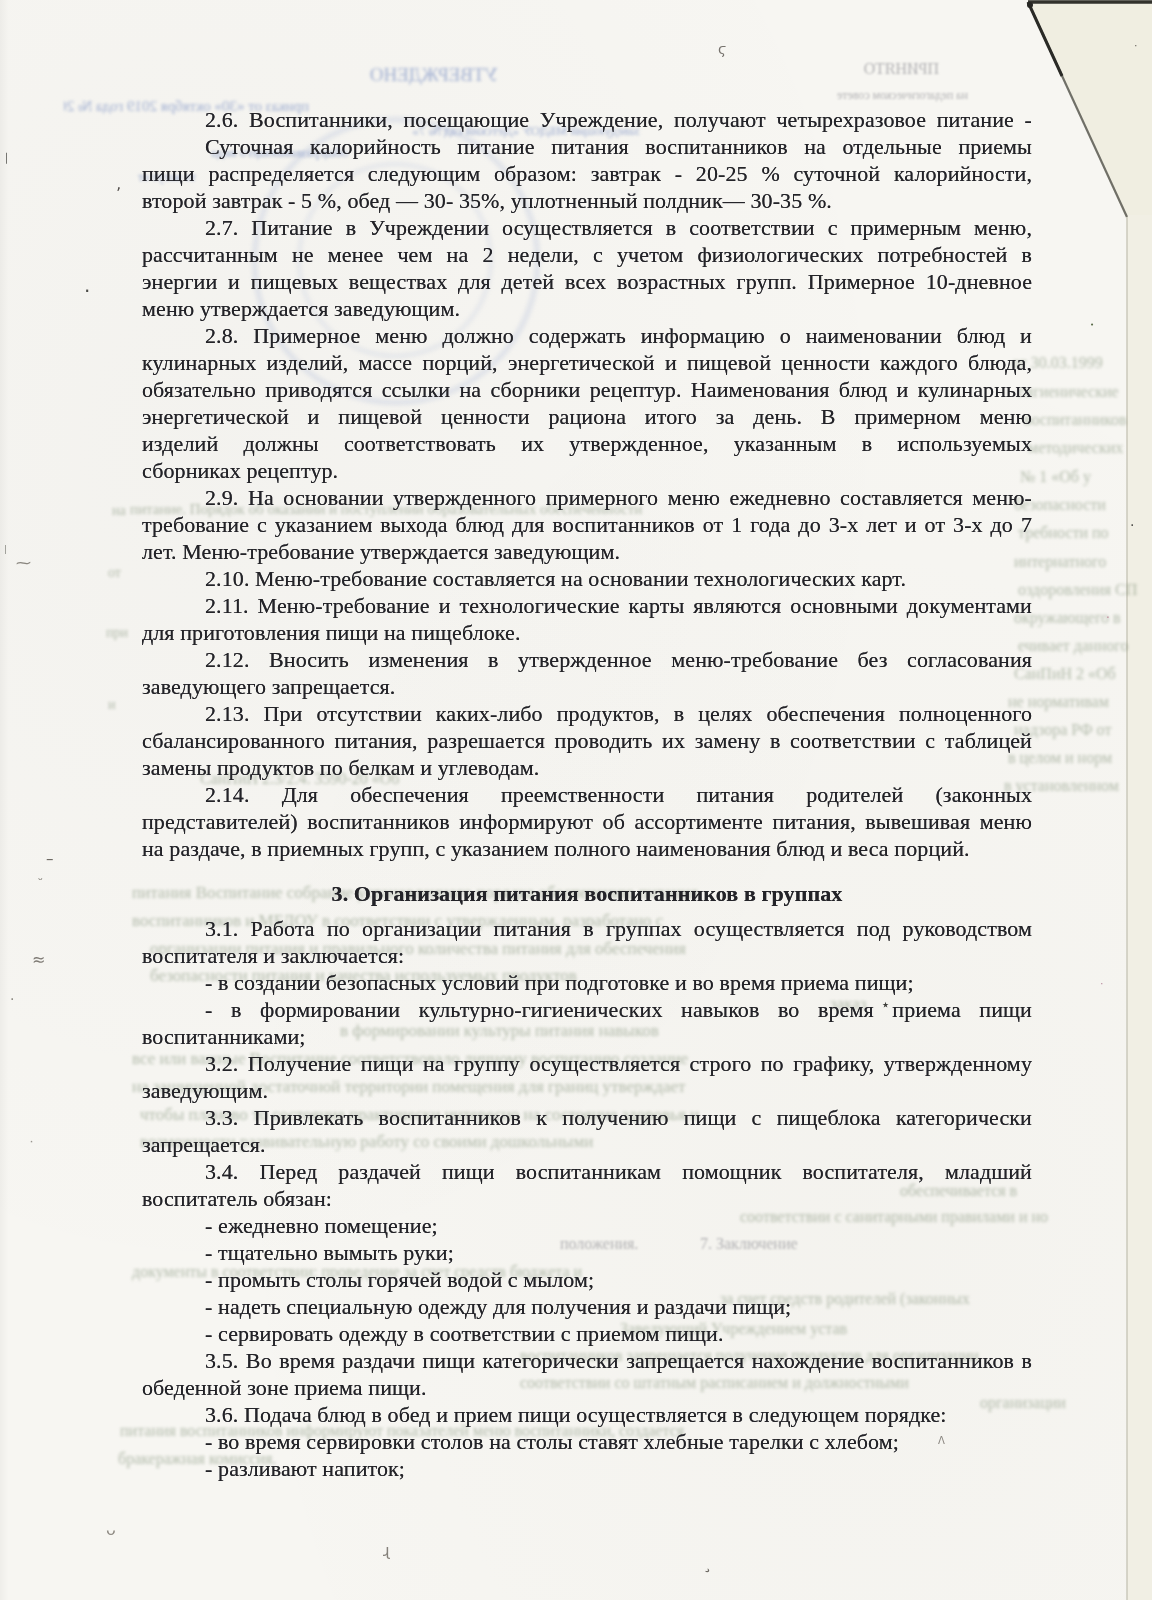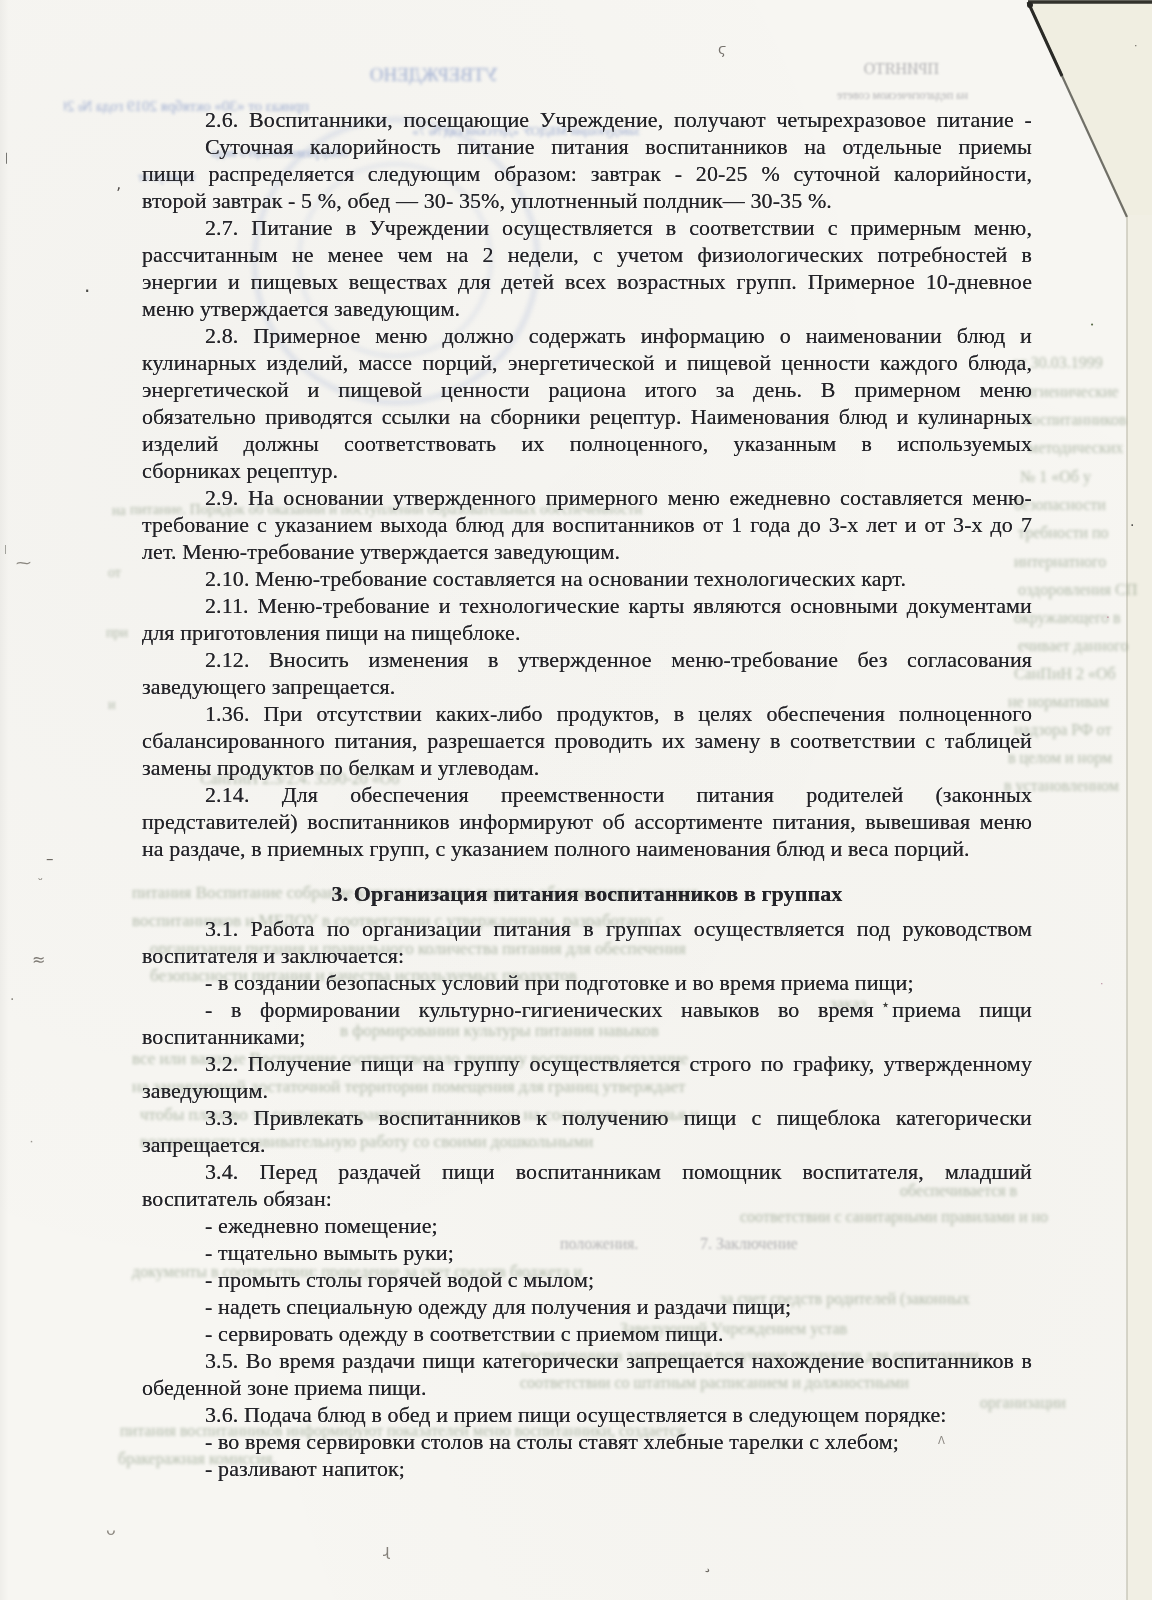--- a/index.html
+++ b/index.html
@@ -129,33 +129,33 @@
     <div class="line ind">2.6. Воспитанники, посещающие Учреждение, получают четырехразовое питание -</div>
     <div class="line ind">Суточная калорийность питание питания воспитанников на отдельные приемы</div>
     <div class="line">пищи распределяется следующим образом: завтрак - 20-25 % суточной калорийности,</div>
     <div class="line last">второй завтрак - 5 %, обед — 30- 35%, уплотненный полдник— 30-35 %.</div>
     <div class="line ind">2.7. Питание в Учреждении осуществляется в соответствии с примерным меню,</div>
     <div class="line">рассчитанным не менее чем на 2 недели, с учетом физиологических потребностей в</div>
     <div class="line">энергии и пищевых веществах для детей всех возрастных групп. Примерное 10-дневное</div>
     <div class="line last">меню утверждается заведующим.</div>
     <div class="line ind">2.8. Примерное меню должно содержать информацию о наименовании блюд и</div>
     <div class="line">кулинарных изделий, массе порций, энергетической и пищевой ценности каждого блюда,</div>
+    <div class="line">обязательно приводятся ссылки на сборники рецептур. Наименования блюд и кулинарных</div>
     <div class="line">энергетической и пищевой ценности рациона итого за день. В примерном меню</div>
-    <div class="line">обязательно приводятся ссылки на сборники рецептур. Наименования блюд и кулинарных</div>
-    <div class="line">изделий должны соответствовать их полноценного, указанным в используемых</div>
+    <div class="line">изделий должны соответствовать их утвержденное, указанным в используемых</div>
     <div class="line last">сборниках рецептур.</div>
     <div class="line ind">2.9. На основании утвержденного примерного меню ежедневно составляется меню-</div>
     <div class="line">требование с указанием выхода блюд для воспитанников от 1 года до 3-х лет и от 3-х до 7</div>
     <div class="line last">лет. Меню-требование утверждается заведующим.</div>
     <div class="line ind last">2.10. Меню-требование составляется на основании технологических карт.</div>
     <div class="line ind">2.11. Меню-требование и технологические карты являются основными документами</div>
     <div class="line last">для приготовления пищи на пищеблоке.</div>
     <div class="line ind">2.12. Вносить изменения в утвержденное меню-требование без согласования</div>
     <div class="line last">заведующего запрещается.</div>
-    <div class="line ind">1.36. При отсутствии каких-либо продуктов, в целях обеспечения полноценного</div>
+    <div class="line ind">2.13. При отсутствии каких-либо продуктов, в целях обеспечения полноценного</div>
     <div class="line">сбалансированного питания, разрешается проводить их замену в соответствии с таблицей</div>
     <div class="line last">замены продуктов по белкам и углеводам.</div>
     <div class="line ind">2.14. Для обеспечения преемственности питания родителей (законных</div>
     <div class="line">представителей) воспитанников информируют об ассортименте питания, вывешивая меню</div>
     <div class="line last">на раздаче, в приемных групп, с указанием полного наименования блюд и веса порций.</div>
     <div class="line heading-line">3. Организация питания воспитанников в группах</div>
     <div class="line ind">3.1. Работа по организации питания в группах осуществляется под руководством</div>
     <div class="line last">воспитателя и заключается:</div>
     <div class="line ind last">- в создании безопасных условий при подготовке и во время приема пищи;</div>
     <div class="line ind">- в формировании культурно-гигиенических навыков во время приема пищи</div>

